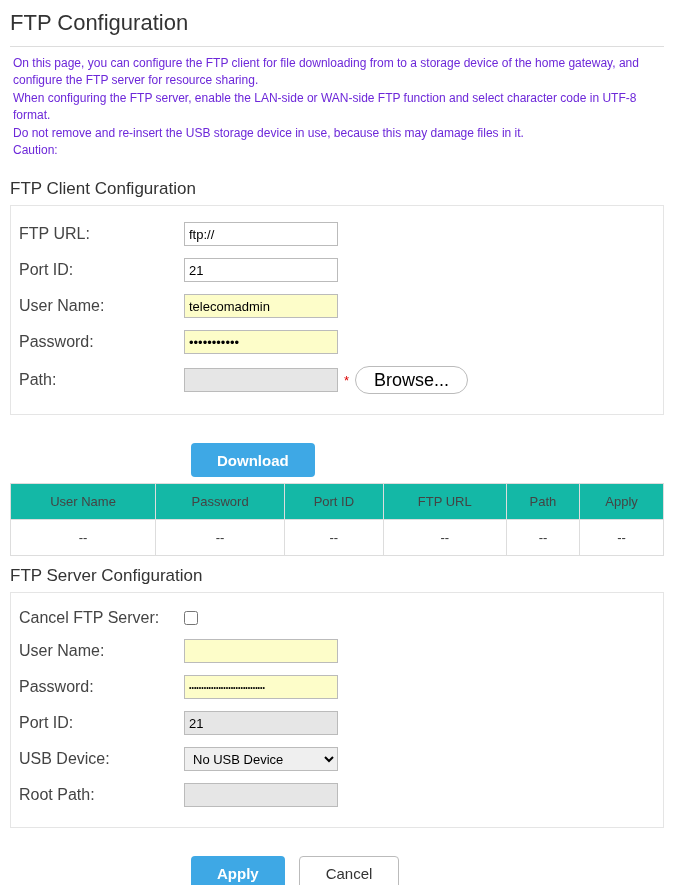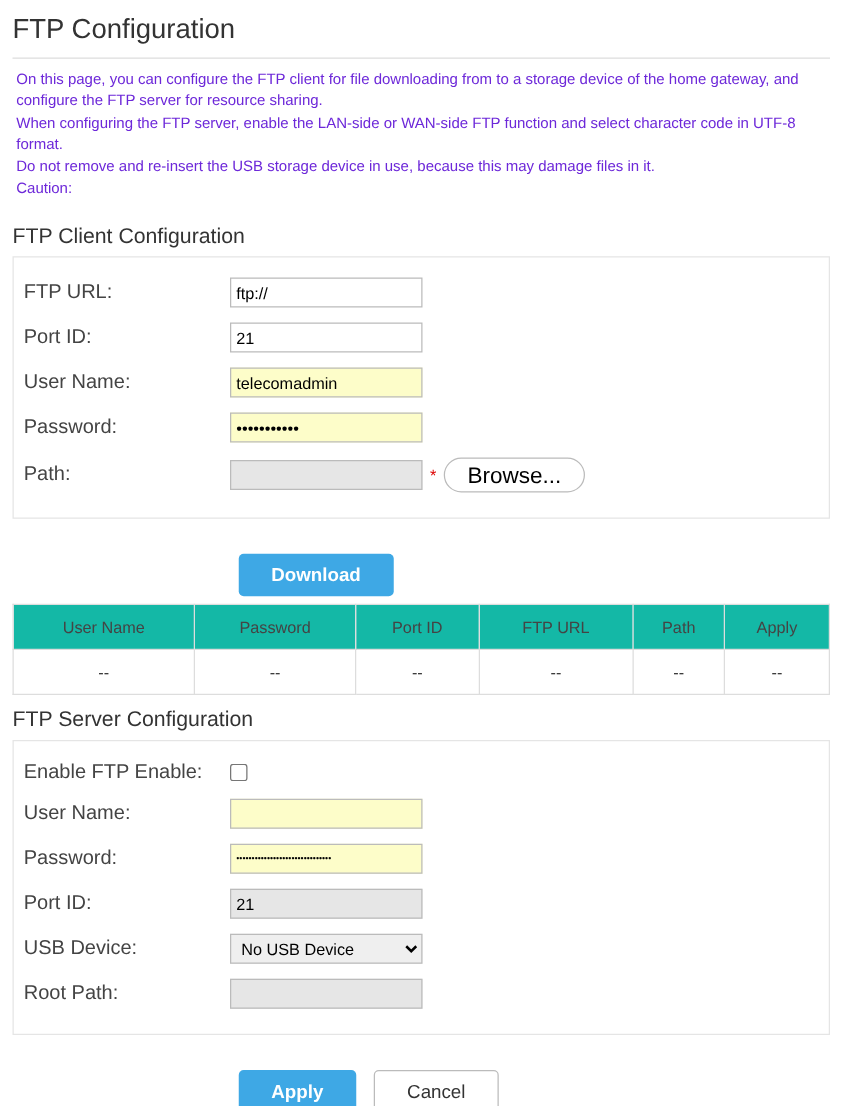--- a/index.html
+++ b/index.html
@@ -197,21 +197,21 @@
       <td>--</td>
       <td>--</td>
     </tr>
   </tbody>
 </table>
 
 <h2>FTP Server Configuration</h2>
 
 <div class="section">
   <div class="row">
-    <div class="label">Enable FTP Enable:</div>
+    <div class="label">Cancel FTP Server:</div>
     <div class="field">
       <input type="checkbox" style="">
     </div>
   </div>
   <div class="row">
     <div class="label">User Name:</div>
     <div class="field">
       <input type="text" class="autofill" value="" style="">
     </div>
   </div>

